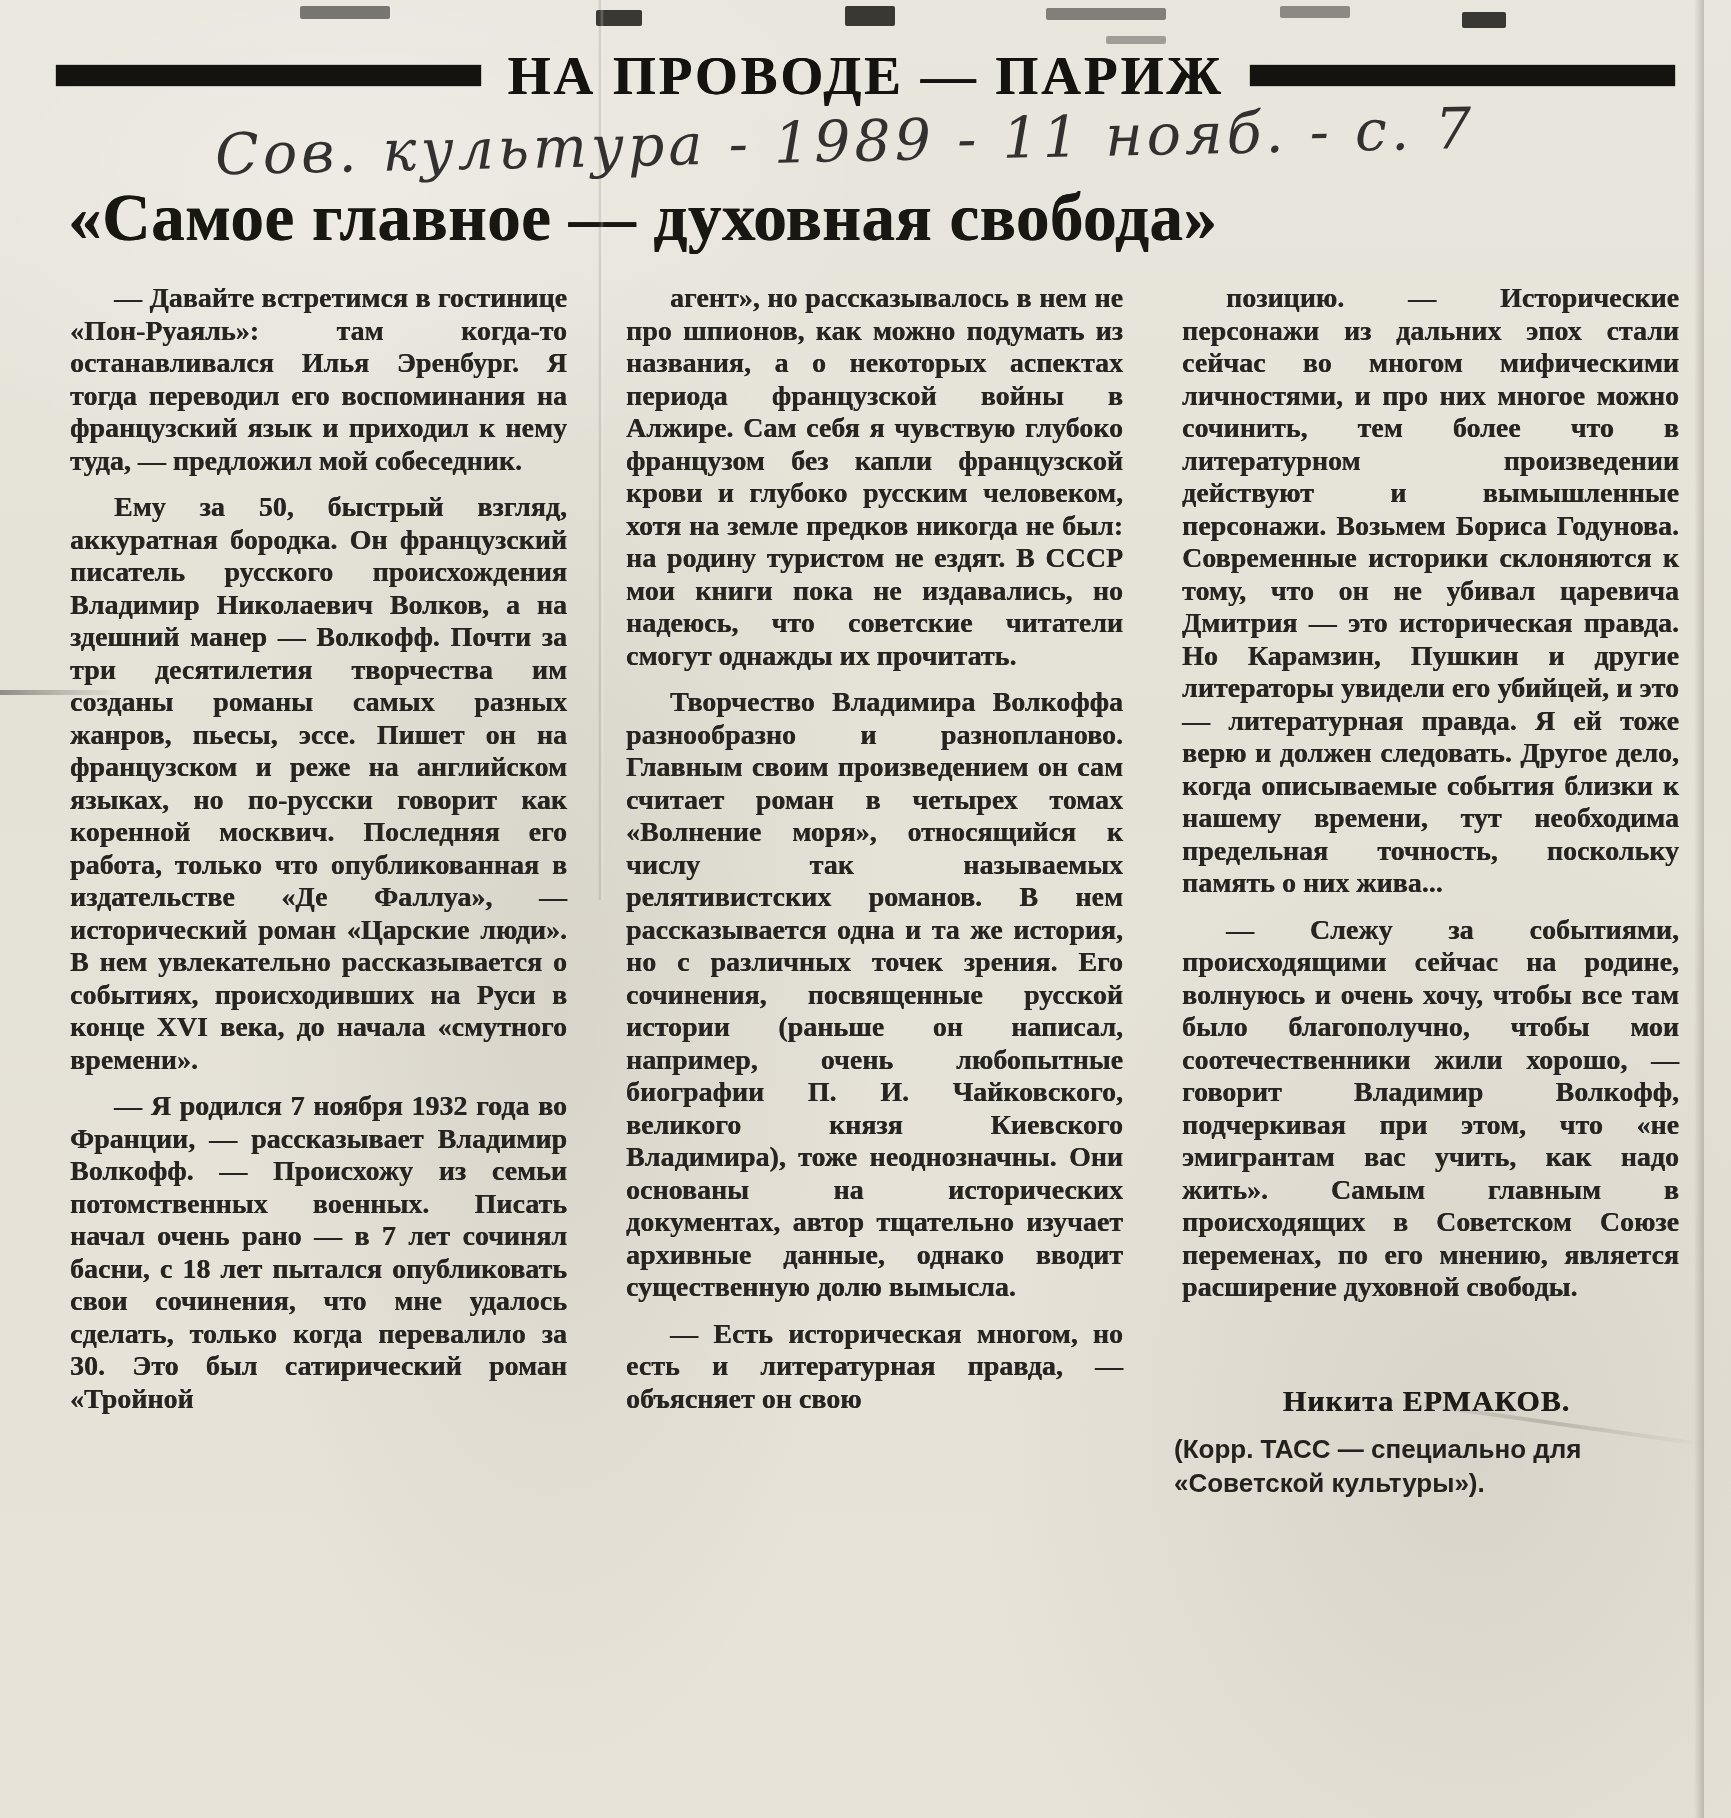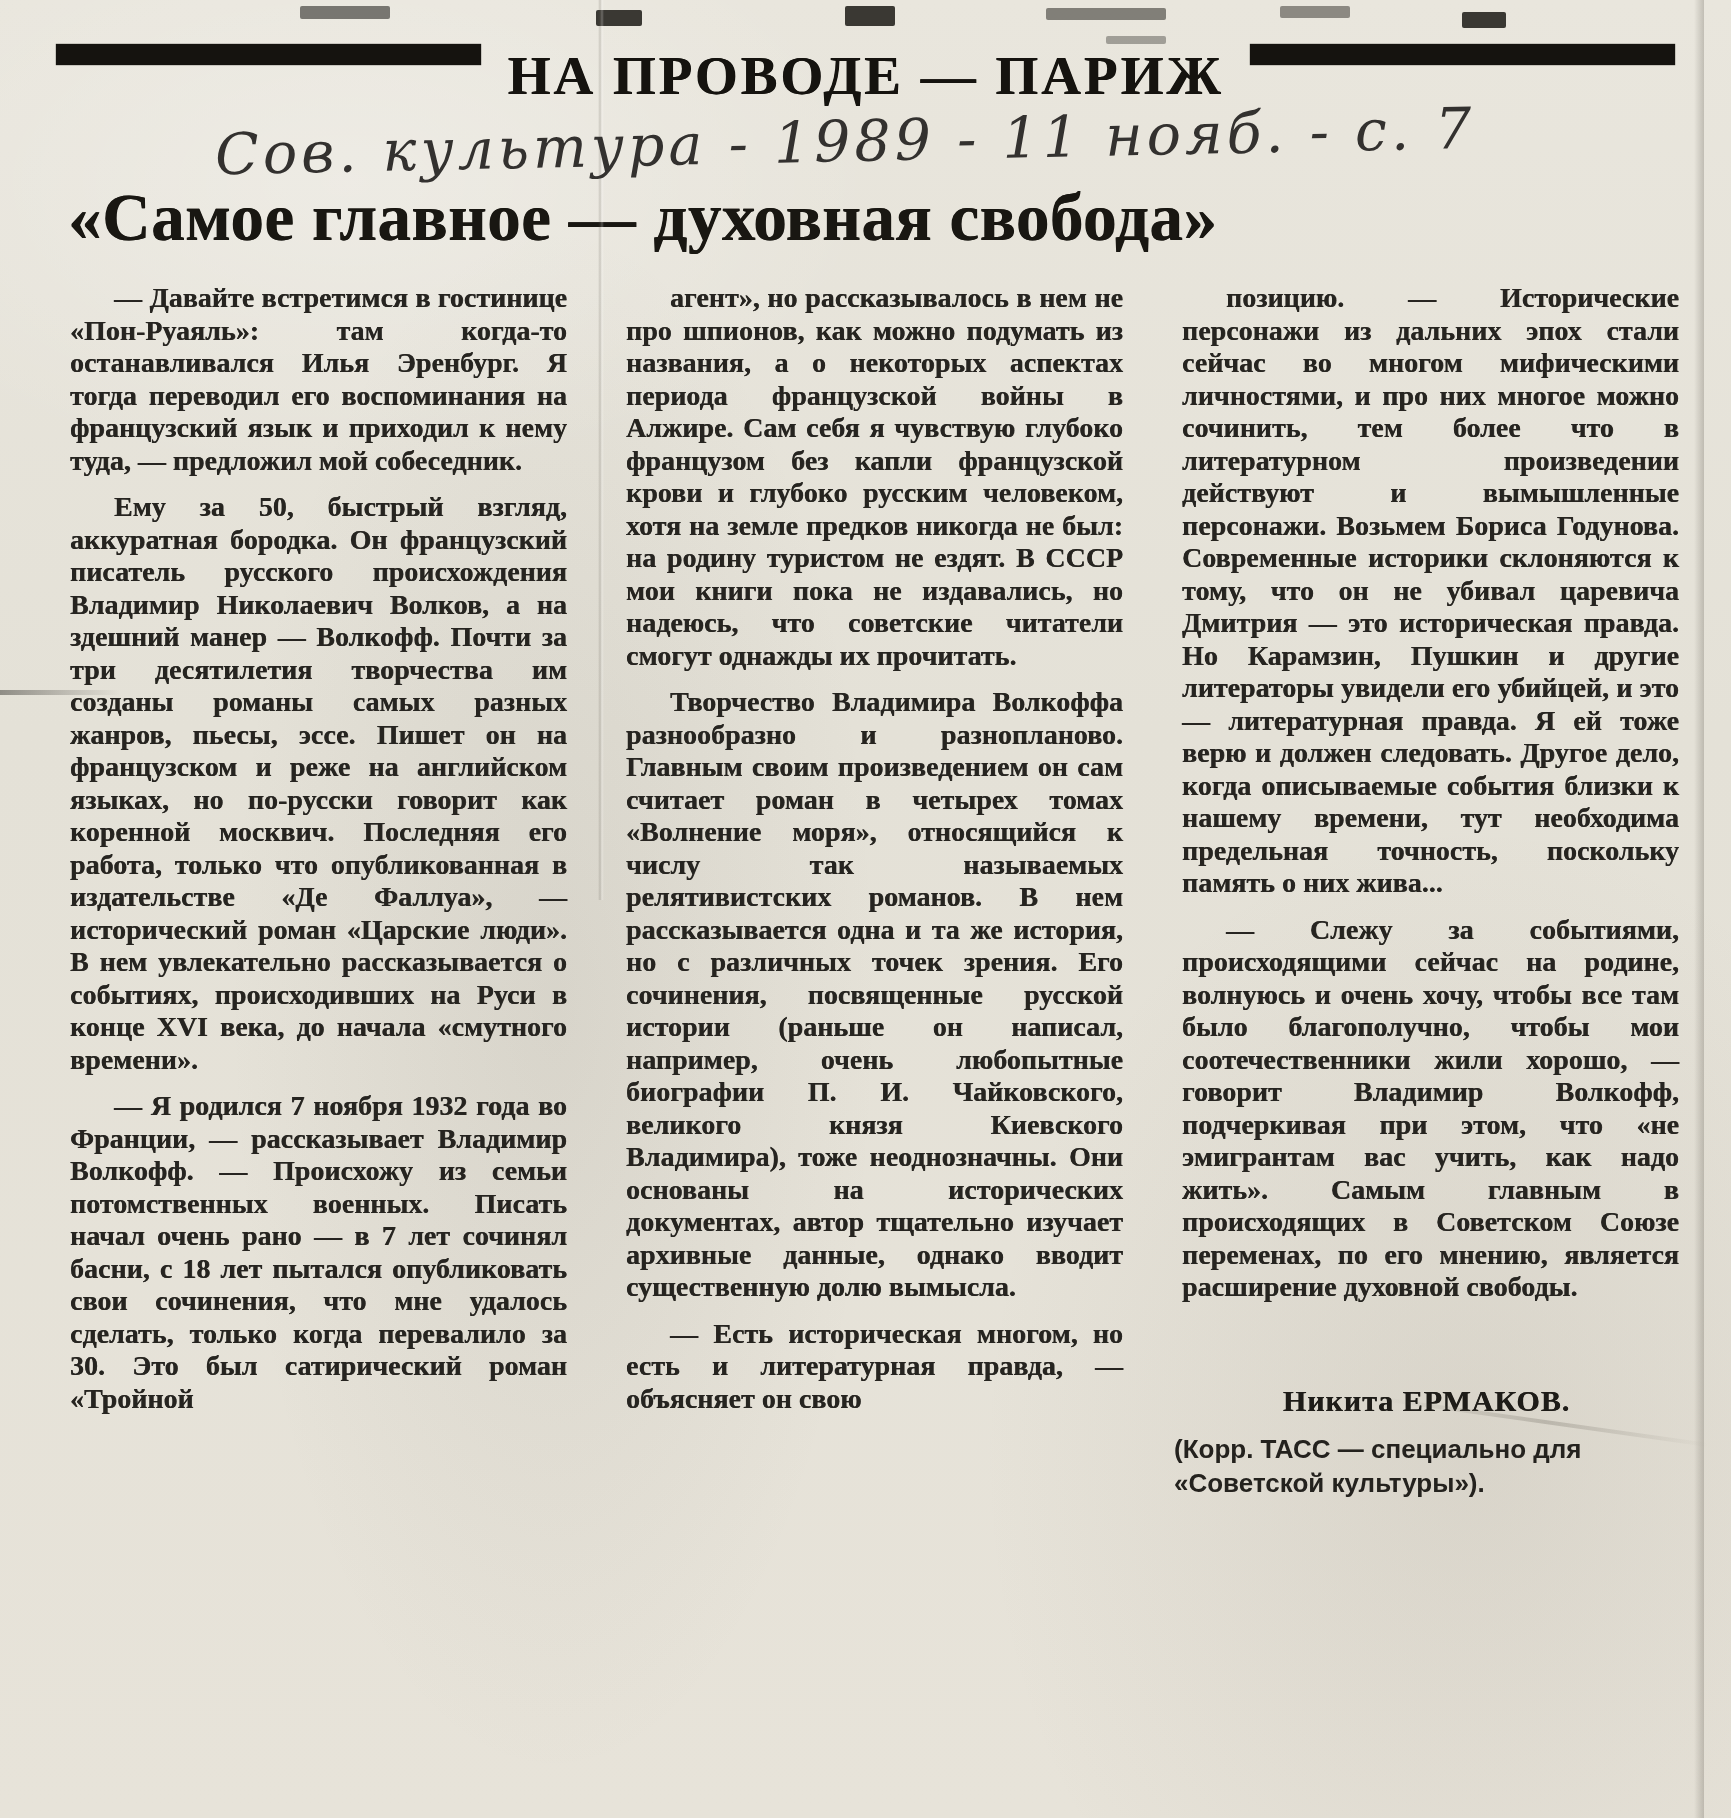--- a/index.html
+++ b/index.html
@@ -31,21 +31,21 @@
   .crease-v1{left:598px;top:0;width:6px;height:900px;
     background:linear-gradient(90deg,rgba(90,85,75,0),rgba(90,85,75,.22),rgba(255,255,255,.25),rgba(90,85,75,0));}
   .crease-v2{left:1694px;top:0;width:10px;height:1818px;
     background:linear-gradient(90deg,rgba(90,85,75,0),rgba(90,85,75,.28));}
   .crease-d1{left:1380px;top:1420px;width:330px;height:4px;transform:rotate(8deg);
     background:linear-gradient(90deg,rgba(90,85,75,0),rgba(90,85,75,.25),rgba(90,85,75,0));}
   .crease-l1{left:0;top:690px;width:120px;height:5px;
     background:linear-gradient(90deg,rgba(40,38,34,.45),rgba(40,38,34,0));}
 
   .masthead{
-    display:flex;gap:26px;
+    display:flex;align-items:center;gap:26px;
     padding:44px 56px 0 56px;
   }
   .masthead .bar{flex:1;height:21px;background:#15130f;box-shadow:0 0 1px #15130f;}
   .masthead-title{
     margin:0;white-space:nowrap;
     font-size:55px;font-weight:700;letter-spacing:3px;
     color:#15130f;
     text-shadow:.5px 0 0 currentColor;
   }
   .handwritten{

